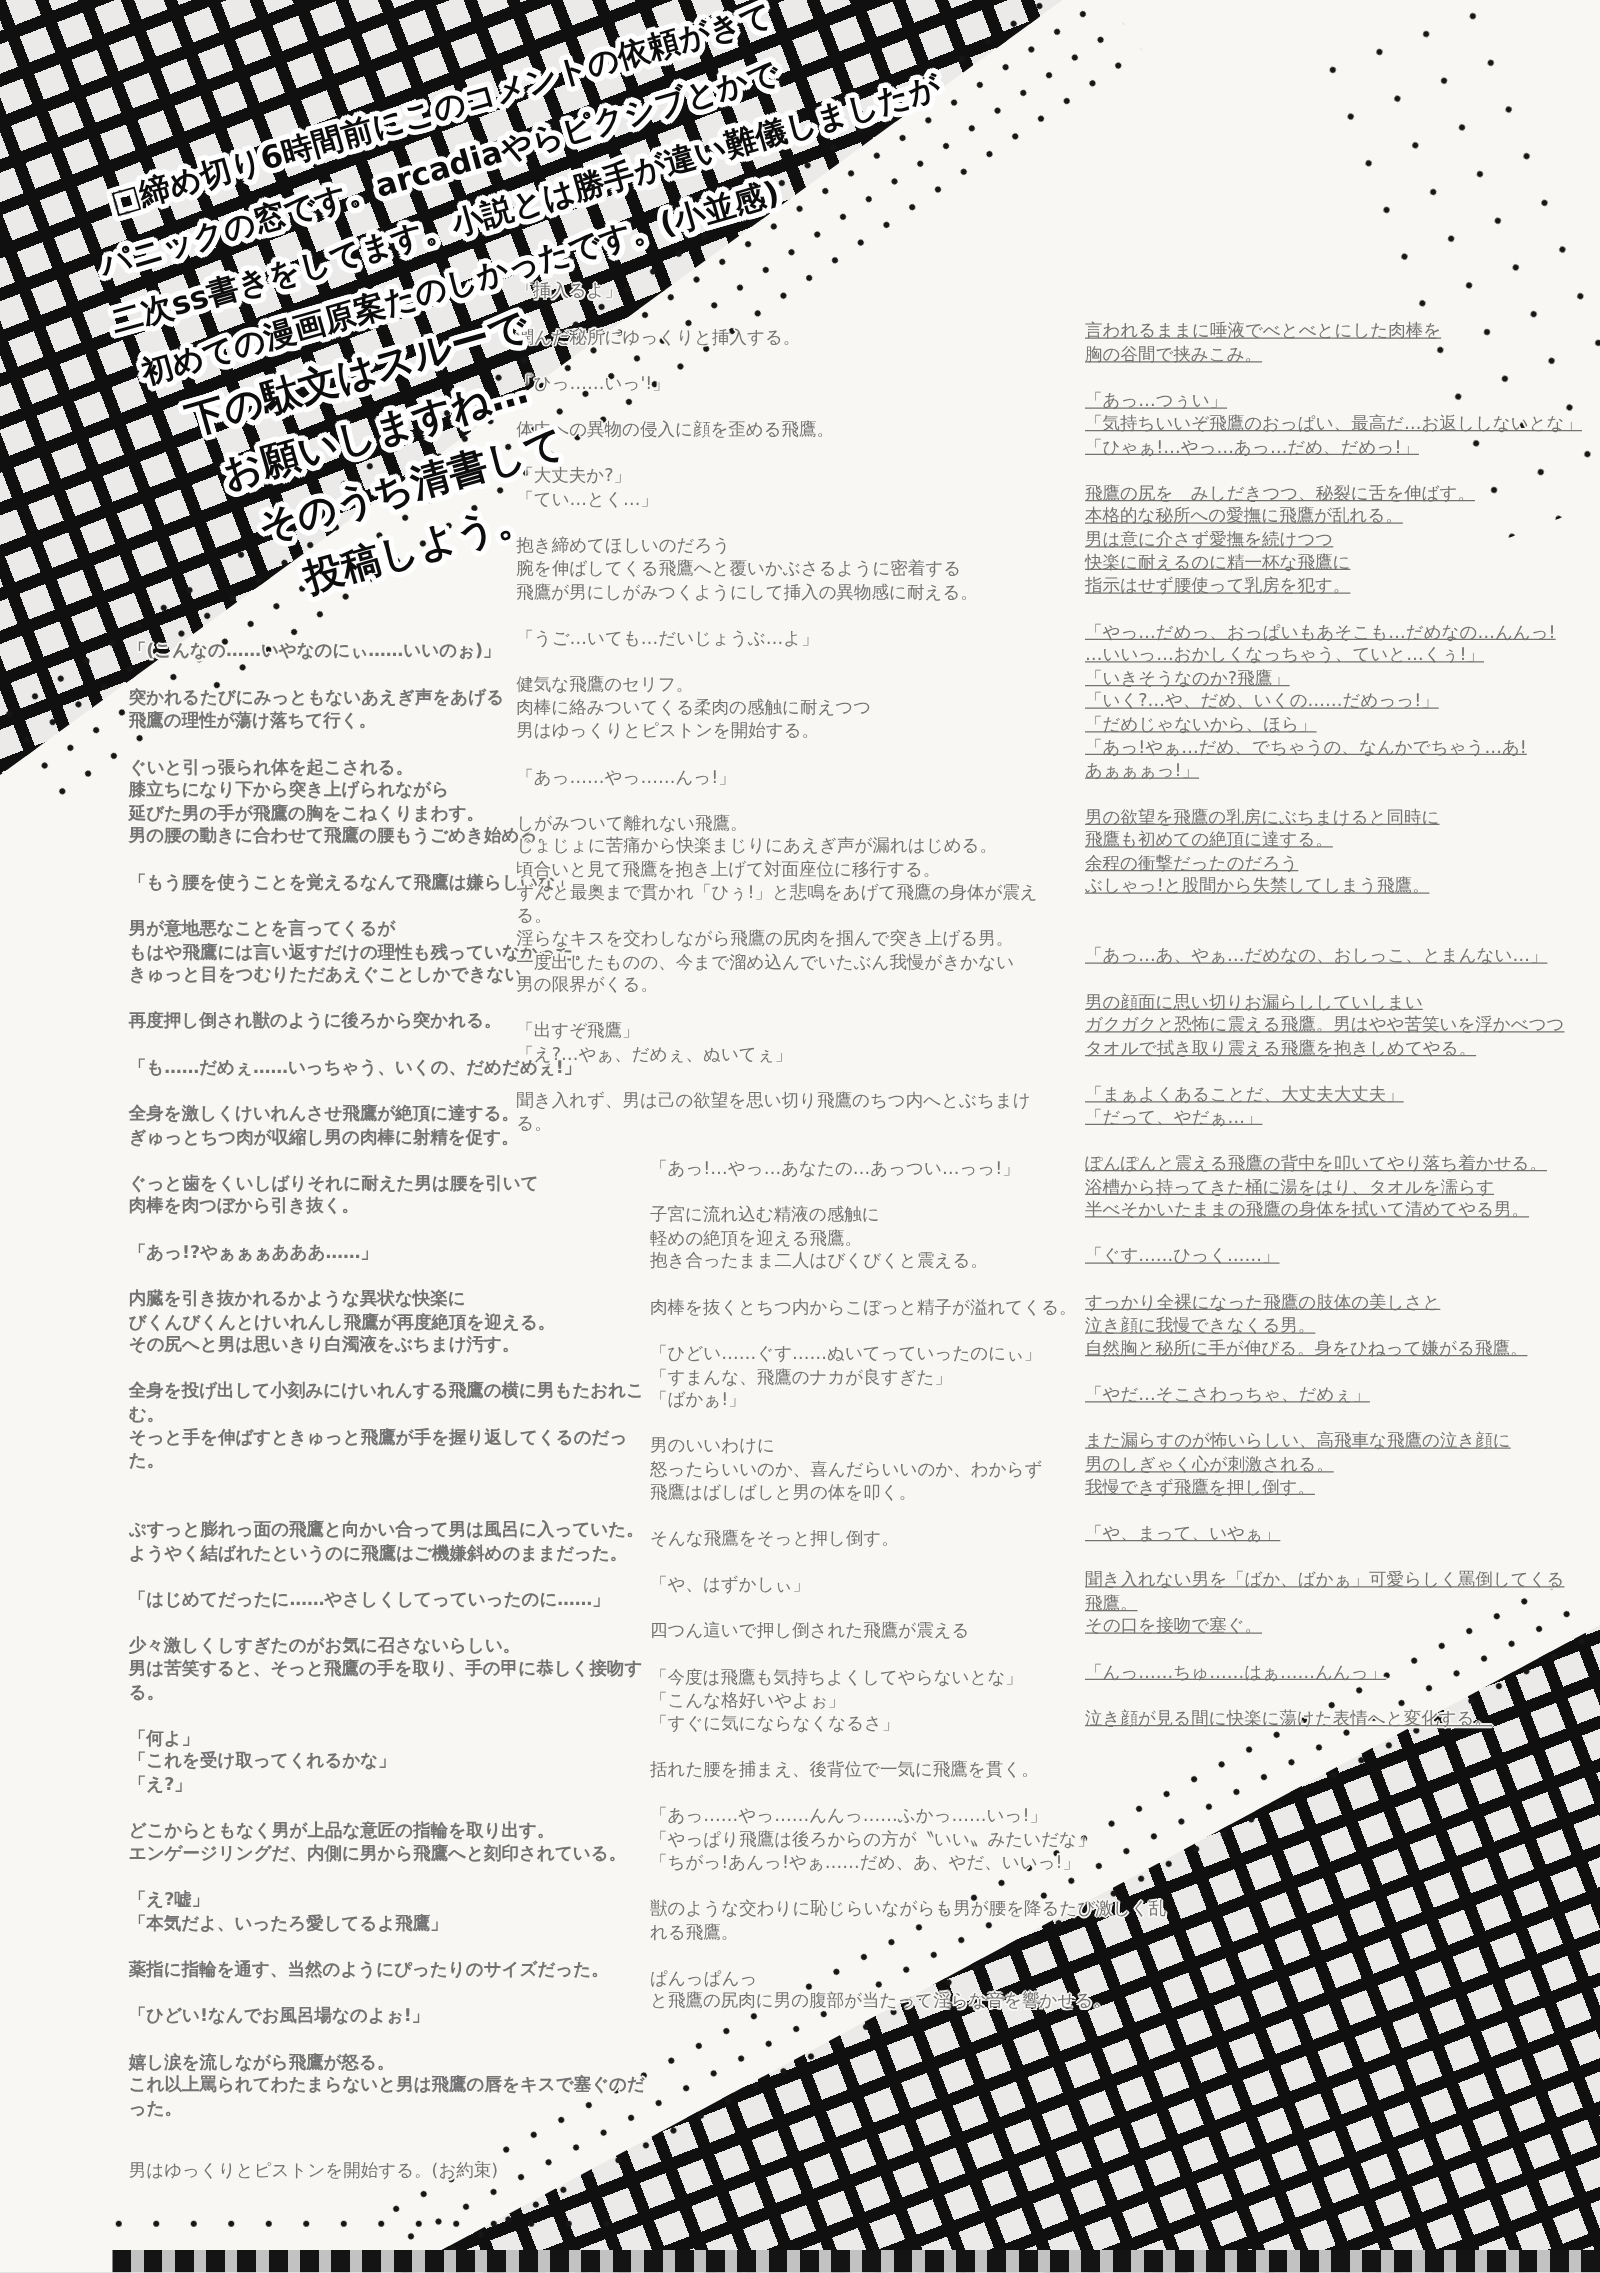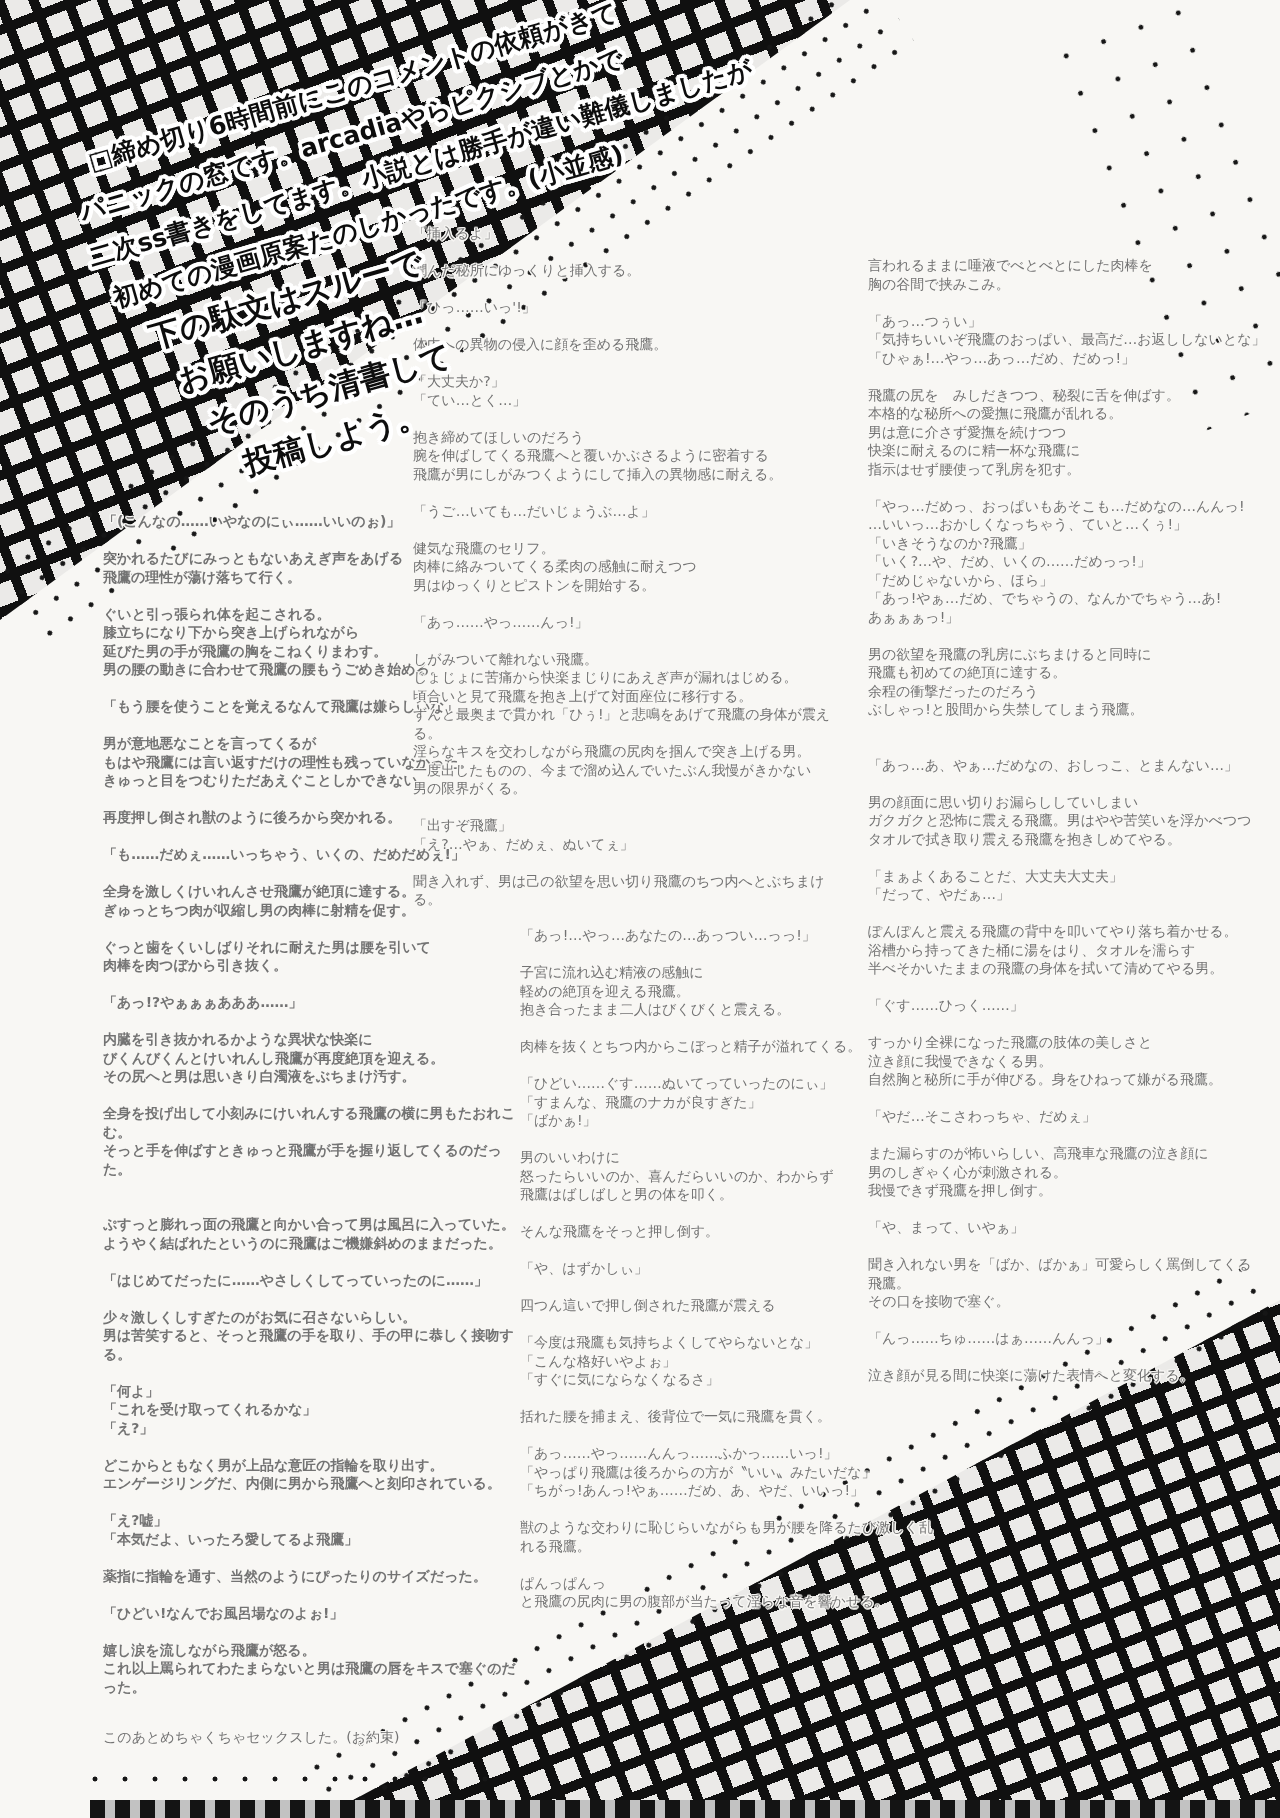--- a/index.html
+++ b/index.html
@@ -57,21 +57,21 @@
     position:absolute;z-index:2;
     font-size:14px;line-height:18.5px;
     white-space:pre-line;color:#737373;
     text-shadow:
       -1.5px 0 #f8f7f4,1.5px 0 #f8f7f4,0 -1.5px #f8f7f4,0 1.5px #f8f7f4,
       -1px -1px #f8f7f4,1px -1px #f8f7f4,-1px 1px #f8f7f4,1px 1px #f8f7f4;
   }
   #col-left{left:103px;top:512px;width:420px;font-weight:bold;}
   #col-mid-upper{left:413px;top:224px;width:430px;}
   #col-mid-lower{left:520px;top:926px;width:420px;}
-  #col-right{left:868px;top:256px;width:400px;}
+  #col-right{left:868px;top:256px;width:400px;text-decoration:underline;}
   #footer-note{left:103px;top:1728px;width:500px;}
 </style>
 </head>
 <body>
 
 <div id="page">
 
   <div id="tone-tl">
     <div class="grid"></div>
   </div>
@@ -280,15 +280,15 @@
 
 「や、まって、いやぁ」
 
 聞き入れない男を「ばか、ばかぁ」可愛らしく罵倒してくる
 飛鷹。
 その口を接吻で塞ぐ。
 
 「んっ……ちゅ……はぁ……んんっ」
 
 泣き顔が見る間に快楽に蕩けた表情へと変化する。</div>
-  <div id="footer-note" class="col">このあとめちゃくちゃセックスした。(お約束)</div>
+  <div id="footer-note" class="col">男はゆっくりとピストンを開始する。(お約束)</div>
 
 </div>
 
 </body></html>

